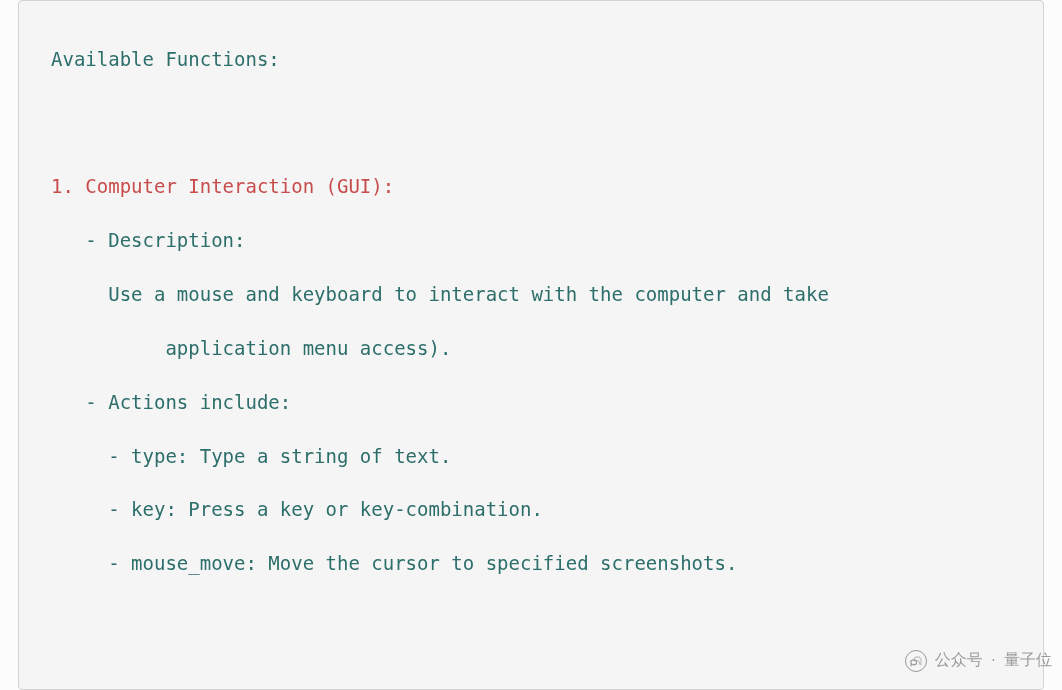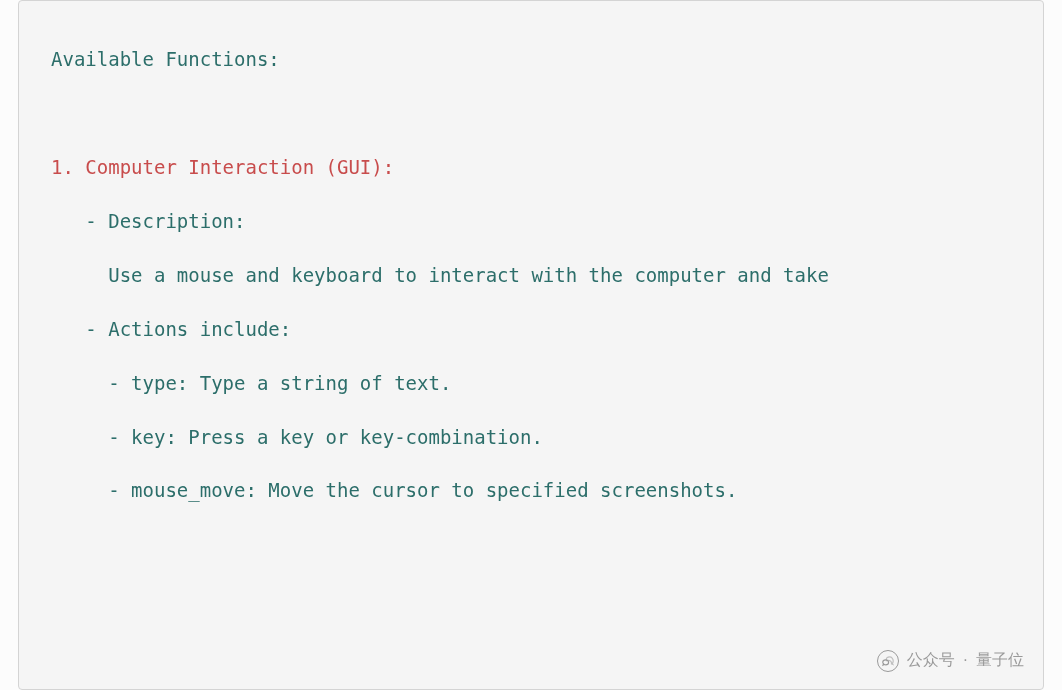--- a/index.html
+++ b/index.html
@@ -19,28 +19,28 @@
       border: 1px solid #d4d4d4;
       border-radius: 4px;
       padding: 18px 32px 24px 32px;
       margin: 0 18px;
       height: 690px;
       white-space: pre-wrap;
       word-wrap: break-word;
     }
     .line { display: block; }
     .t-teal { color: #2c6e6a; font-weight: 500; }
-    .t-red { color: #c84c4c; font-weight: 500; }
+    .t-red { color: #c84c4c; font-weight: 500; margin-top: 19px; }
     .indent1 { padding-left: 3.0ch; }
     .indent2 { padding-left: 5.0ch; }
     .cont2 { padding-left: 10.0ch; }
     .watermark {
       position: absolute;
       bottom: 18px;
-      right: 38px;
+      right: 10px;
       display: flex;
       align-items: center;
       gap: 8px;
       color: #8a8a8a;
       font-family: -apple-system, "PingFang SC", "Microsoft YaHei", sans-serif;
       font-size: 16px;
       opacity: 0.85;
     }
     .wm-icon {
       width: 22px; height: 22px;
@@ -52,20 +52,21 @@
   </style>
 </head>
 <body>
 
 <div class="code-block">
 <span class="line t-teal">Available Functions:</span>
 <span class="line"> </span>
 <span class="line t-red">1. Computer Interaction (GUI):</span>
 <span class="line t-teal indent1">- Description:</span>
 <span class="line t-teal indent2">Use a mouse and keyboard to interact with the computer and take</span>
+<span class="line t-teal cont2">application menu access).</span>
 <span class="line t-teal indent1">- Actions include:</span>
 <span class="line t-teal indent2">- type: Type a string of text.</span>
 <span class="line t-teal indent2">- key: Press a key or key-combination.</span>
 <span class="line t-teal indent2">- mouse_move: Move the cursor to specified screenshots.</span>
 
 
 
 
 
 

